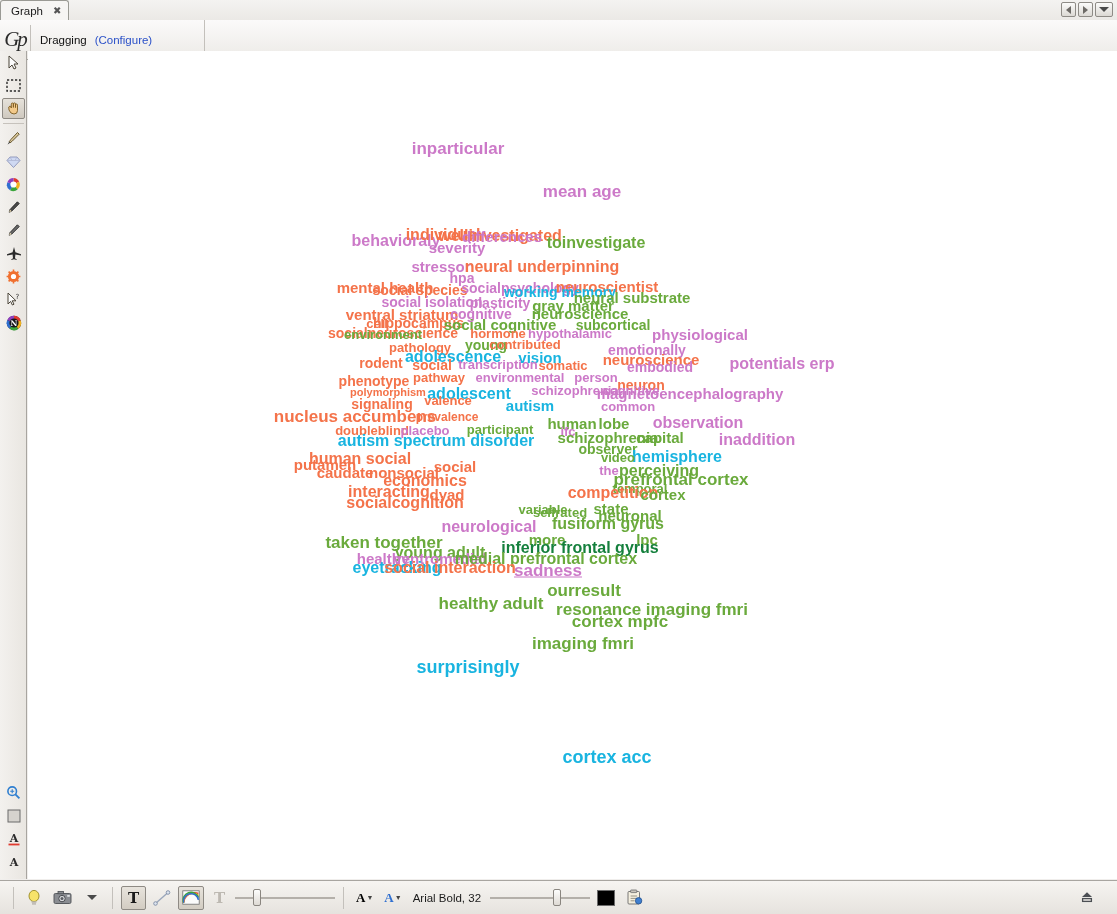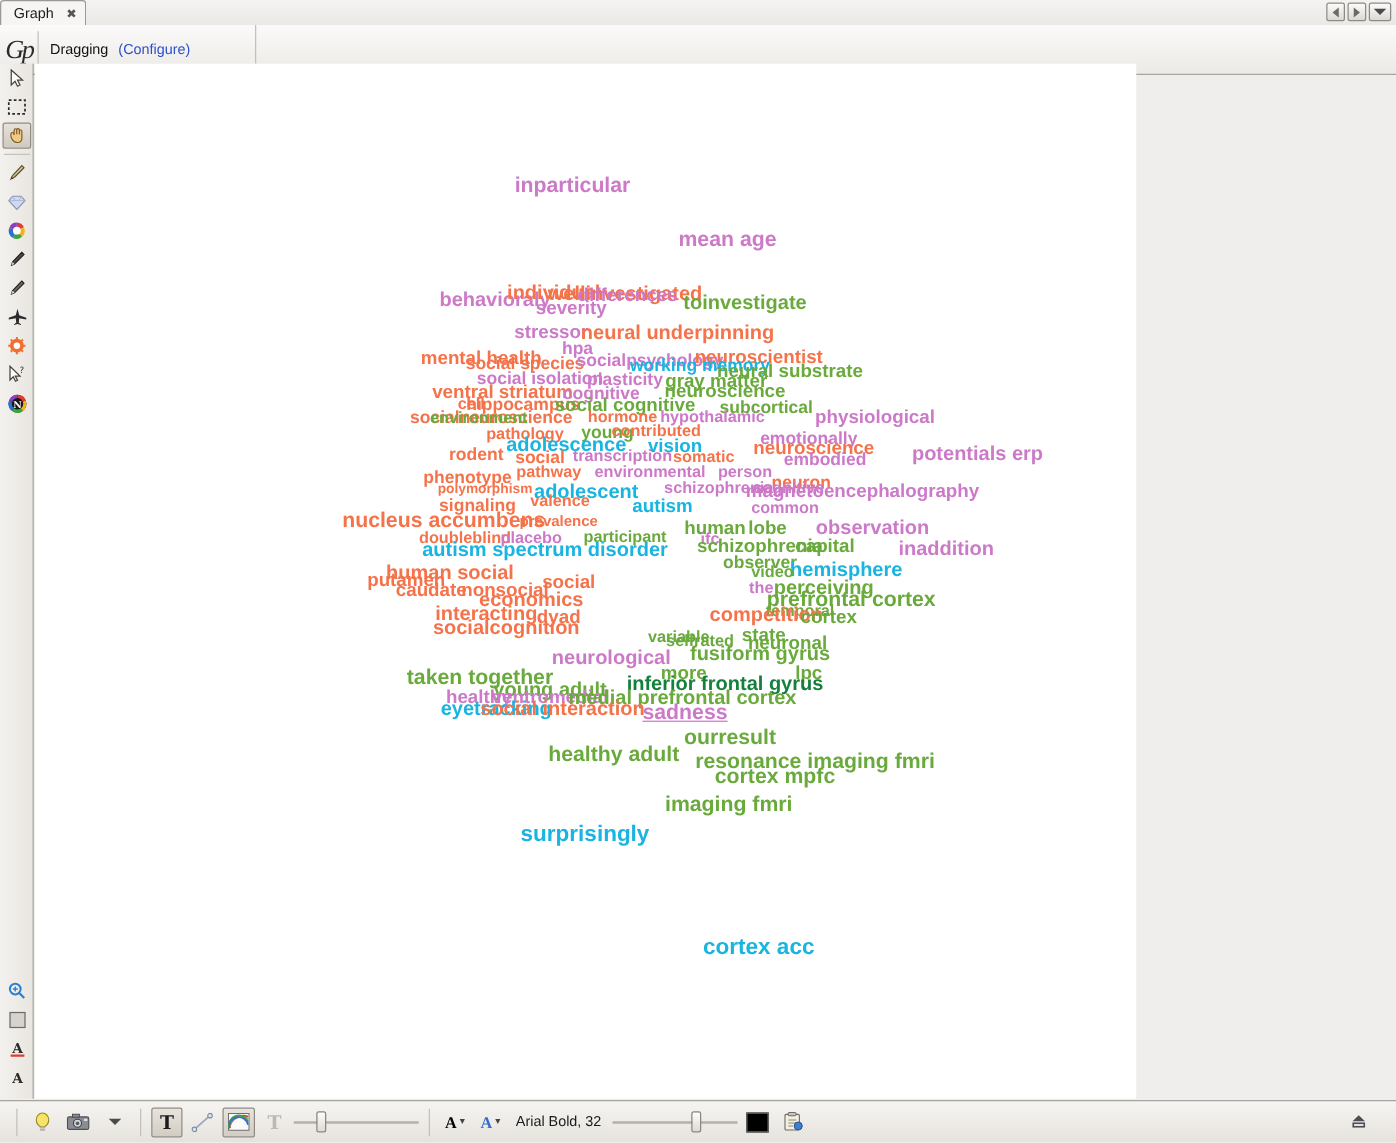--- a/index.html
+++ b/index.html
@@ -74,21 +74,21 @@
     background:linear-gradient(#e6e2db,#cfc9bf);
     border:1px solid #8e8a84; border-radius:2px;
   }
   .toolicon svg, .toolicon .glyph { position:relative; z-index:2; }
   .toolsep { width:21px; height:1px; background:#c6c2bc; margin:3px auto; }
   .botTools { position:absolute; left:0; bottom:6px; width:27px; }
 
   
   .canvas {
     position:absolute; left:28px; top:51px;
-    width:881px; height:828px;
+    width:1089px; height:828px;
     background:#ffffff;
   }
   .word {
     position:absolute;
     font-family:"Liberation Sans", sans-serif;
     font-weight:bold;
     white-space:nowrap;
     line-height:1;
     transform:translate(-50%,-50%);
   }

